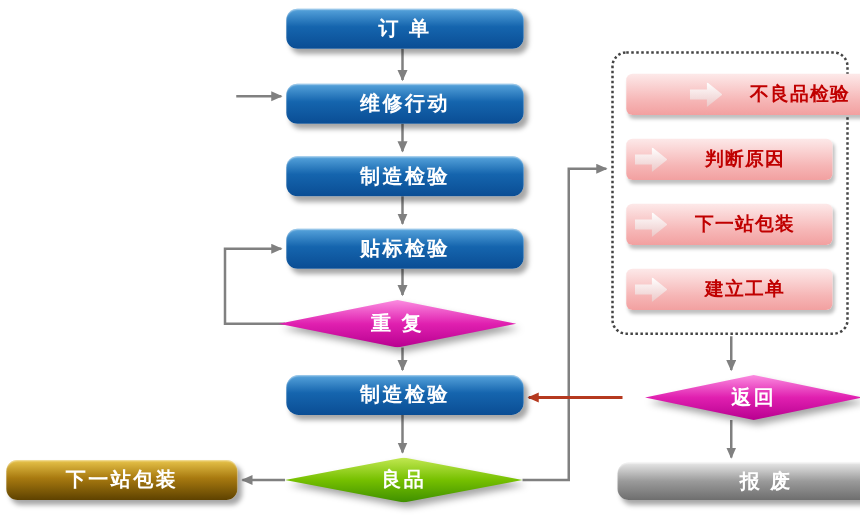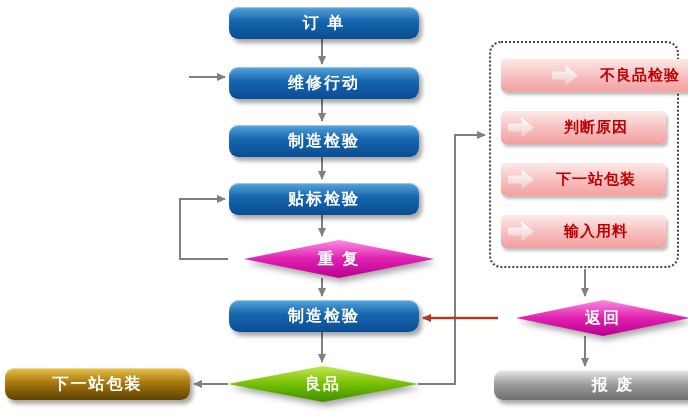--- a/index.html
+++ b/index.html
@@ -76,21 +76,21 @@
 
   <div class="node blue" style="left:229px;top:7px;width:190px;height:32px;">订 单</div>
 
 
   <div class="node blue" style="left:229px;top:67px;width:190px;height:32px;">维修行动</div>
 
   <div class="node blue" style="left:229px;top:125px;width:190px;height:32px;">制造检验</div>
 
   <div class="node blue" style="left:229px;top:183px;width:190px;height:32px;text-align:center;">贴标检验</div>
 
-  <div class="dwrap" style="left:244px;top:240px;width:190px;height:38px;">
+  <div class="dwrap" style="left:223px;top:240px;width:190px;height:38px;">
     <div class="diamond magenta">重 复</div>
   </div>
 
   <div class="node blue" style="left:229px;top:300px;width:190px;height:32px;border-radius:10px;">制造检验</div>
 
   <div class="dwrap" style="left:228px;top:366px;width:190px;height:36px;text-align:center;">
     <div class="diamond dgreen">良品</div>
   </div>
 
   <div class="node gold" style="left:5px;top:368px;width:185px;height:32px;">下一站包装</div>
@@ -103,21 +103,21 @@
     <div class="defect-item" style="top:68px;">
       <span class="block-arrow"></span>
       <span class="lbl">判断原因</span>
     </div>
     <div class="defect-item" style="top:120px;">
       <span class="block-arrow"></span>
       <span class="lbl">下一站包装</span>
     </div>
     <div class="defect-item" style="top:172px;">
       <span class="block-arrow"></span>
-      <span class="lbl">输入用料</span>
+      <span class="lbl">建立工单</span>
     </div>
   </div>
 
   <div class="dwrap" style="left:516px;top:300px;width:174px;height:36px;">
     <div class="diamond magenta">返回</div>
   </div>
 
   <div class="node gray" style="left:494px;top:370px;width:182px;height:30px;">报 废</div>
 
 </div>

